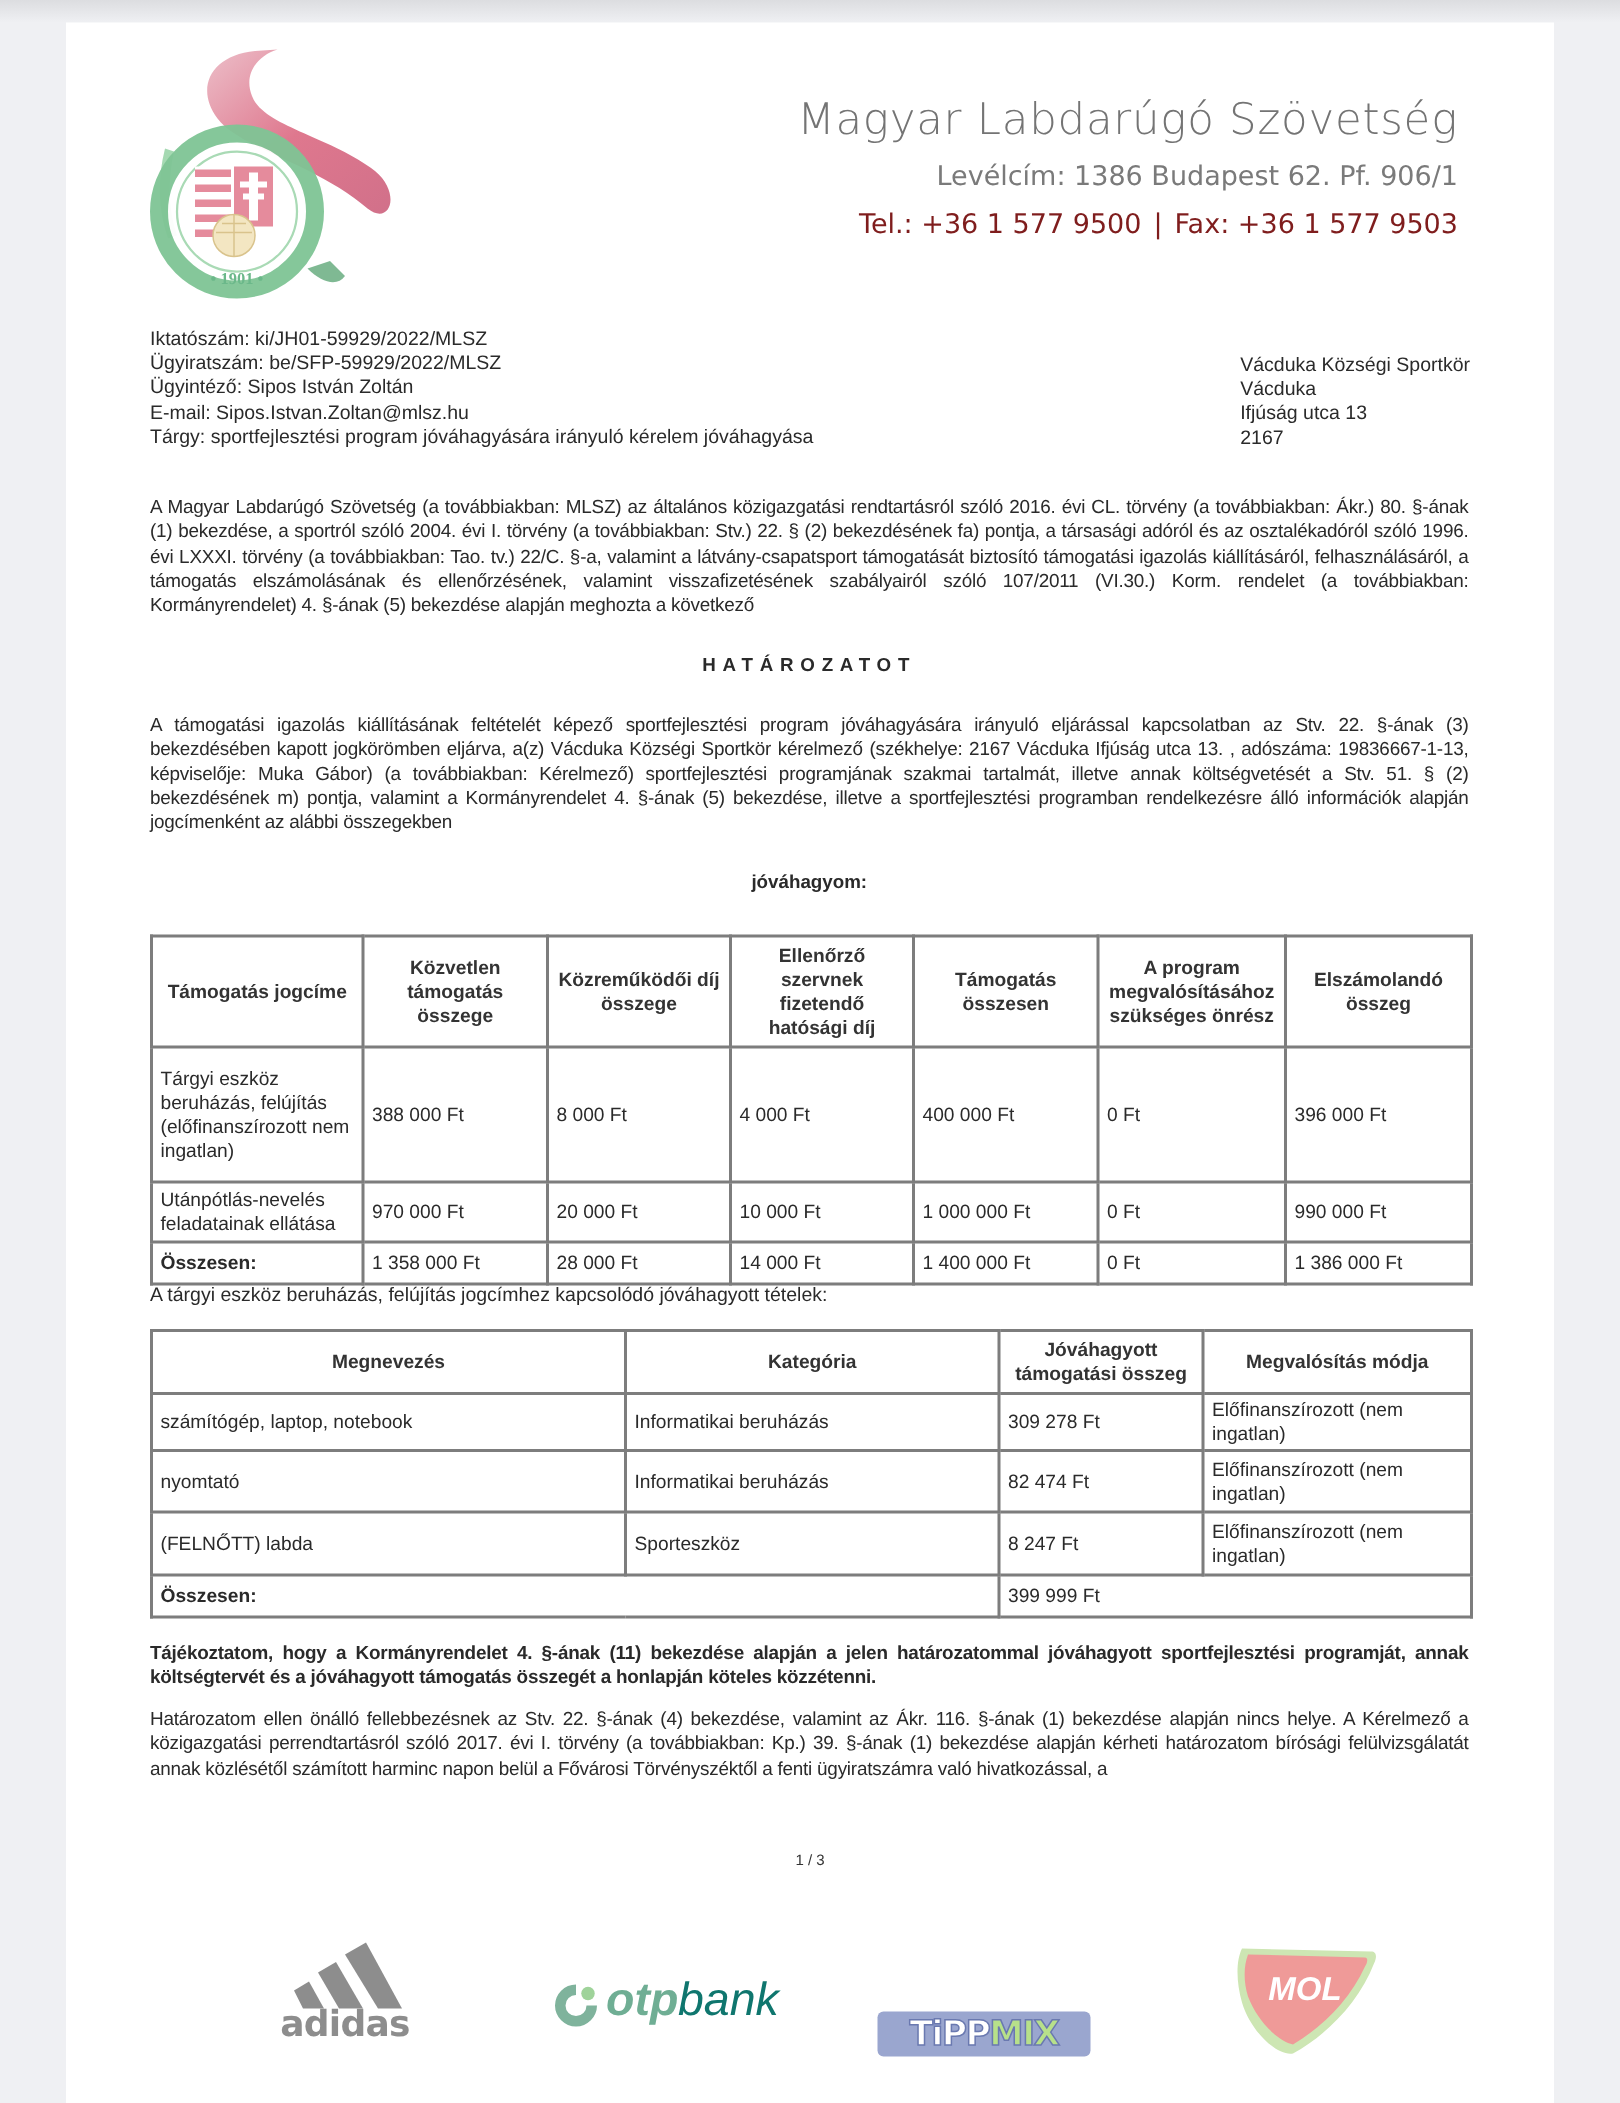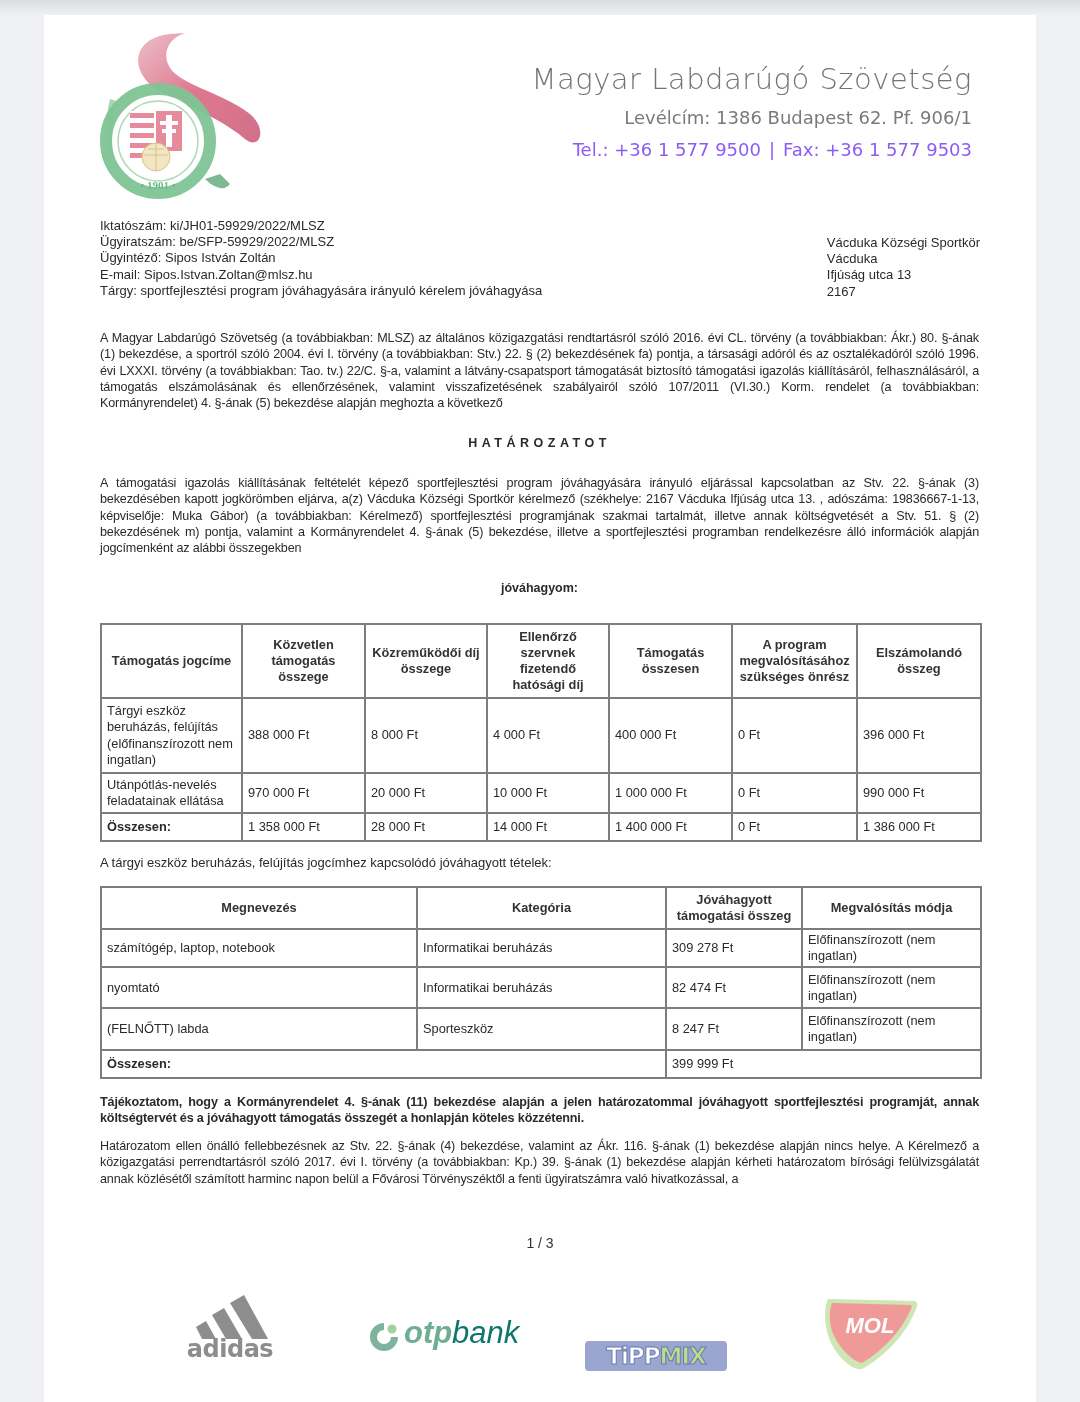--- a/index.html
+++ b/index.html
@@ -16,21 +16,21 @@
     }
     .page {
       position: absolute; left: 44px; top: 15px; width: 992px; height: 1387px;
       background: #fff;
     }
     
     .logo { position: absolute; left: 56px; top: 14px; width: 170px; height: 175px; }
     .org-block { position: absolute; right: 64px; top: 46px; text-align: right; color: #7a7a7a; }
     .org-name { font-size: 29px; letter-spacing: 0.5px; line-height: 36px; font-family: "DejaVu Sans", sans-serif; font-weight: 300; color: #747474; }
     .org-address { font-size: 18px; line-height: 22px; margin-top: 10px; font-family: "DejaVu Sans", sans-serif; color: #7a7a7a; }
-    .org-phone { font-size: 18px; line-height: 22px; margin-top: 10px; font-family: "DejaVu Sans", sans-serif; color: #8b5cf6; }
+    .org-phone { font-size: 18px; line-height: 22px; margin-top: 10px; font-family: "DejaVu Sans", sans-serif; color: #7f1d1d; }
     .org-phone .sep { margin: 0 8px; }
 
     .meta-left { position: absolute; left: 56px; top: 203px; font-size: 13px; line-height: 16.2px; color: #2a2a2a; }
     .meta-right { position: absolute; right: 56px; top: 220px; font-size: 13px; line-height: 16.2px; color: #2a2a2a; }
 
     .para {
       position: absolute; left: 56px; width: 879px;
       font-size: 12.6px; line-height: 16.3px; color: #2a2a2a; text-align: justify;
       font-family: "Liberation Sans", sans-serif;
     }
@@ -51,21 +51,21 @@
     table.doc th, table.doc td {
       border: 2px solid #7d7d7d; padding: 2px 5px; vertical-align: middle;
       line-height: 16.2px;
     }
     table.doc th { font-weight: bold; text-align: center; color: #333; }
     table.doc td.bold { font-weight: bold; }
 
     .t1 { left: 56px; top: 608px; width: 880px; }
     .t2 { left: 56px; top: 871px; width: 880px; }
 
-    .page-num { position: absolute; left: 0; width: 992px; text-align: center; top: 1220px; font-size: 14px; color: #333; }
+    .page-num { position: absolute; left: 0; width: 992px; text-align: center; top: 1220px; font-size: 10px; color: #333; }
 
     .sponsor { position: absolute; }
   </style>
 </head>
 <body>
 
 <div class="topbar"></div>
 
 <div class="page">
 
@@ -141,21 +141,21 @@
     <tbody>
         <tr style="height:74px;">
       <th>Támogatás jogcíme</th>
       <th>Közvetlen támogatás összege</th>
       <th>Közreműködői díj összege</th>
       <th>Ellenőrző szervnek fizetendő hatósági díj</th>
       <th>Támogatás összesen</th>
       <th>A program megvalósításához szükséges önrész</th>
       <th>Elszámolandó összeg</th>
     </tr>
-    <tr style="height:75px;margin-top:24px;">
+    <tr style="height:90px;margin-top:24px;">
       <td>Tárgyi eszköz beruházás, felújítás (előfinanszírozott nem ingatlan)</td>
       <td>388 000 Ft</td>
       <td>8 000 Ft</td>
       <td>4 000 Ft</td>
       <td>400 000 Ft</td>
       <td>0 Ft</td>
       <td>396 000 Ft</td>
     </tr>
     <tr style="height:40px;">
       <td>Utánpótlás-nevelés feladatainak ellátása</td>

